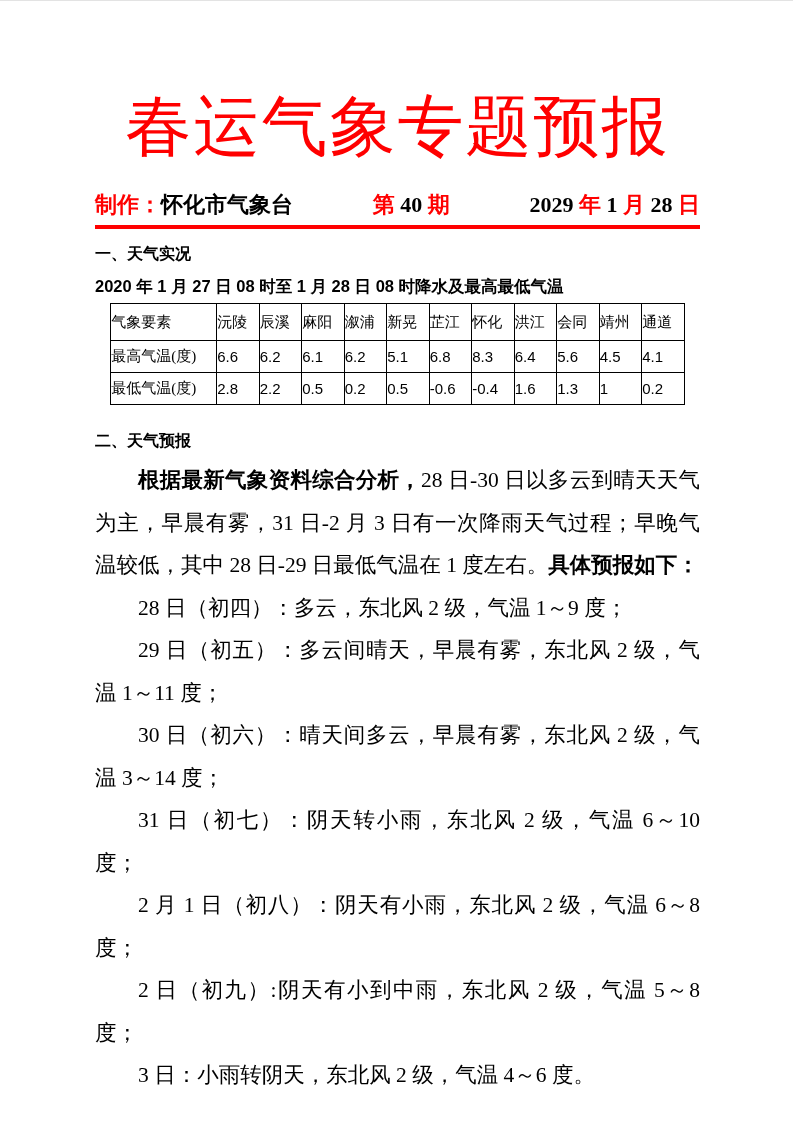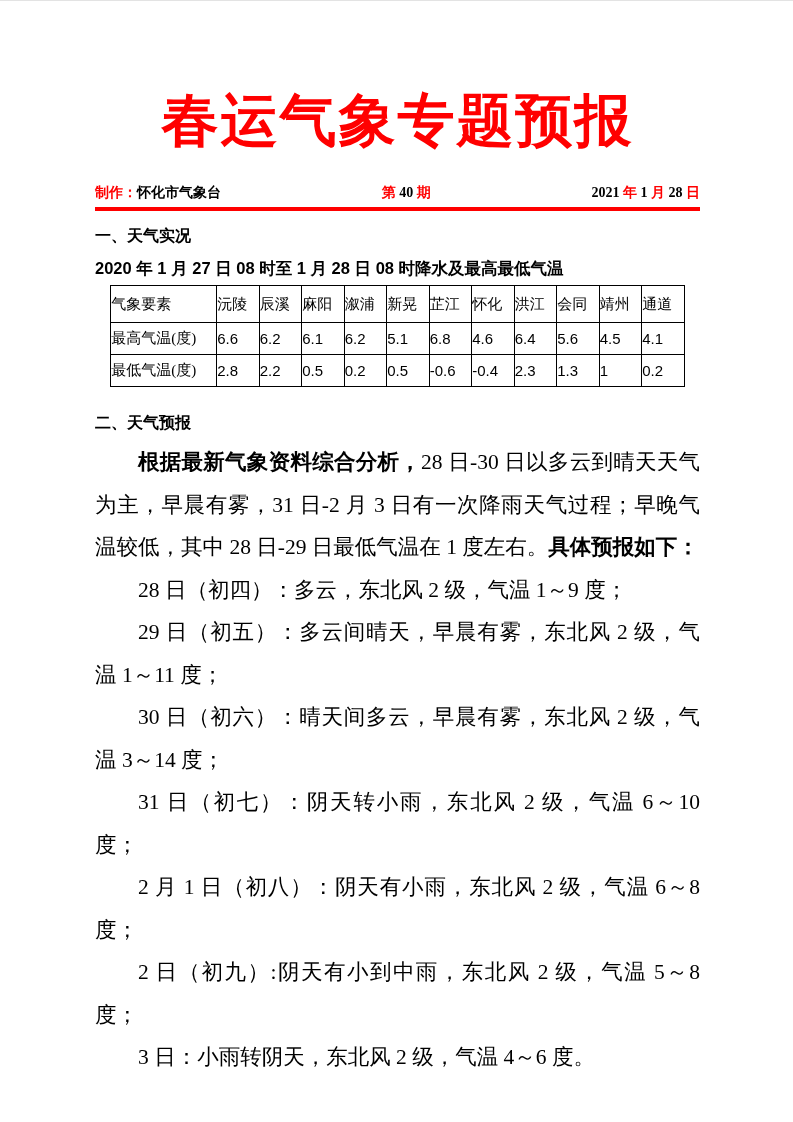--- a/index.html
+++ b/index.html
@@ -12,33 +12,33 @@
     font-family: "Liberation Serif", "DejaVu Serif", serif;
     overflow: hidden;
   }
   body { border-top: 1px solid #e3e3e3; }
   .page { width: 793px; height: 1121px; padding: 0 93px 0 95px; }
 
   .doc-title {
     margin: 82px 0 0 0;
     text-align: center;
     color: var(--accent);
-    font-weight: 700;
-    font-size: 57px;
+    font-weight: 400;
+    font-size: 66px;
     line-height: 1.32;
     letter-spacing: 2px;
     white-space: nowrap;
   }
 
   .meta-row {
     display: flex;
     justify-content: space-between;
     align-items: baseline;
-    margin-top: 26px;
-    font-size: 14px;
+    margin-top: 20px;
+    font-size: 22px;
     font-weight: 700;
     white-space: nowrap;
   }
   .red { color: var(--accent); }
 
   .red-rule {
     height: 0;
     border-bottom: 4px solid var(--accent);
     margin-top: 5px;
   }
@@ -97,21 +97,21 @@
 </head>
 <body>
 
 <div class="page">
 
   <h1 class="doc-title">春运气象专题预报</h1>
 
   <div class="meta-row">
     <span><span class="red">制作：</span><span>怀化市气象台</span></span>
     <span><span class="red">第 </span><span>40</span><span class="red"> 期</span></span>
-    <span><span>2021</span><span class="red"> 年 </span><span>1</span><span class="red"> 月 </span><span>28</span><span class="red"> 日</span></span>
+    <span><span>2029</span><span class="red"> 年 </span><span>1</span><span class="red"> 月 </span><span>28</span><span class="red"> 日</span></span>
   </div>
 
   <div class="red-rule"></div>
 
   <h2 class="sec-heading">一、天气实况</h2>
 
   <div class="table-title">2020 年 1 月 27 日 08 时至 1 月 28 日 08 时降水及最高最低气温</div>
 
   <table class="weather">
     <colgroup>
@@ -146,36 +146,36 @@
       </thead>
     <tbody>
         <tr>
           <th>最高气温(度)</th>
           <td>6.6</td>
           <td>6.2</td>
           <td>6.1</td>
           <td>6.2</td>
           <td>5.1</td>
           <td>6.8</td>
-          <td>4.6</td>
+          <td>8.3</td>
           <td>6.4</td>
           <td>5.6</td>
           <td>4.5</td>
           <td>4.1</td>
         </tr>
         <tr>
           <th>最低气温(度)</th>
           <td>2.8</td>
           <td>2.2</td>
           <td>0.5</td>
           <td>0.2</td>
           <td>0.5</td>
           <td>-0.6</td>
           <td>-0.4</td>
-          <td>2.3</td>
+          <td>1.6</td>
           <td>1.3</td>
           <td>1</td>
           <td>0.2</td>
         </tr>
       </tbody>
   </table>
 
   <h2 class="sec-heading sec2">二、天气预报</h2>
 
   <p class="body-par first"><span class="b">根据最新气象资料综合分析，</span><span>28 日-30 日以多云到晴天天气为主，早晨有雾，31 日-2 月 3 日有一次降雨天气过程；早晚气温较低，其中 28 日-29 日最低气温在 1 度左右。</span><span class="b">具体预报如下：</span></p>

